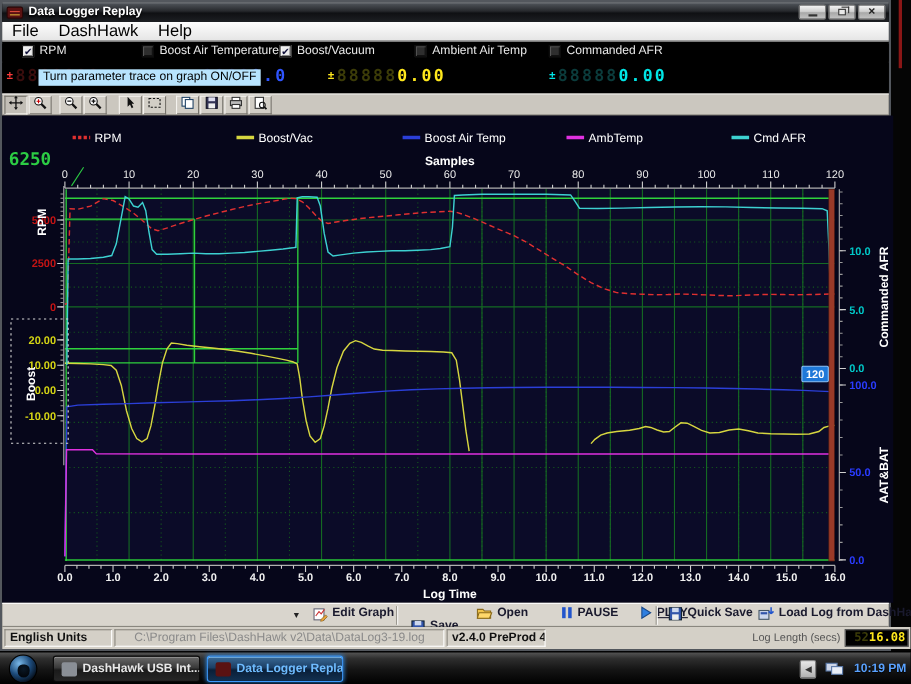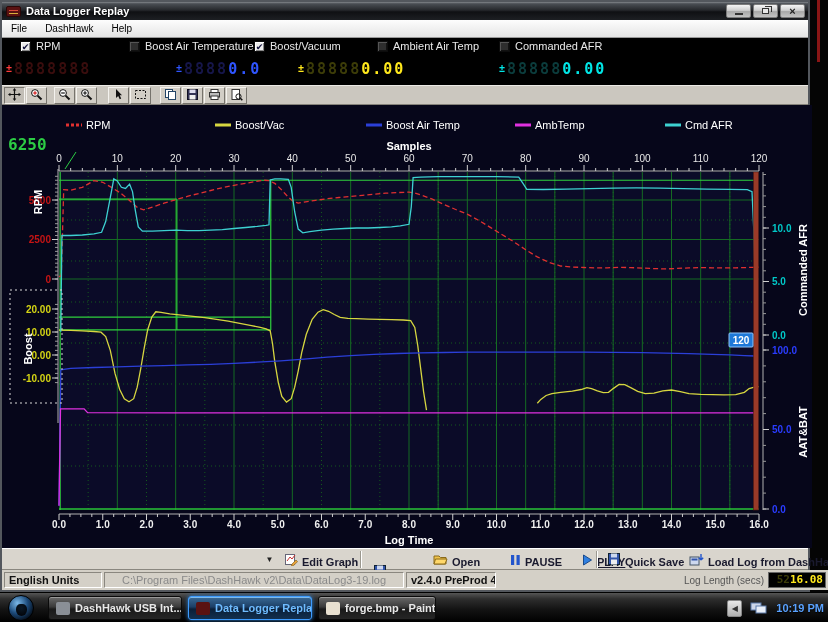--- a/index.html
+++ b/index.html
@@ -18,21 +18,21 @@
   .win-btns{position:absolute;right:3px;top:2px;display:flex;gap:2px;}
   .wbtn{width:25px;height:14px;border:1px solid #7c7c7c;border-radius:2px;
     background:linear-gradient(#f5f5f5,#cfcfcf 45%,#a8a8a8 55%,#c4c4c4);
     display:flex;align-items:center;justify-content:center;font-size:9px;color:#222;line-height:1;}
   .glyph-min{width:8px;height:2px;background:#333;margin-top:6px;}
   .glyph-restore{width:7px;height:6px;border:1px solid #333;position:relative;background:#e8e8e8;}
   .glyph-restore::before{content:"";position:absolute;left:2px;top:-3px;width:6px;height:5px;border:1px solid #333;border-bottom:none;border-left:none;}
   .glyph-close{font-weight:bold;font-size:11px;color:#222;}
   .menubar{position:absolute;left:0;top:18px;width:806px;height:18px;
     background:linear-gradient(#fdfdfd,#e5e5e5);border-bottom:1px solid #9a9a9a;display:flex;align-items:center;}
-  .menu-item{font-size:10px;color:#000;padding:2px 9px;}
+  .menu-item{font-size:15px;color:#000;padding:2px 9px;}
   
   .param-row{position:absolute;left:0;top:38px;width:806px;height:16px;background:#000;}
   .param{position:absolute;top:0;display:flex;align-items:center;gap:5px;}
   .cb{width:11px;height:11px;border:1px solid #0c0c0c;background:#2e2e2e;box-shadow:inset 1px 1px 0 #555,inset -1px -1px 0 #111;
       font-size:9px;line-height:10px;text-align:center;color:#10103a;}
   .cb.checked{background:#ececec;box-shadow:inset 1px 1px 0 #fff,inset -1px -1px 0 #888;}
   .param span.lbl{color:#e8e8e8;font-size:11px;}
   
   .lcd-row{position:absolute;left:0;top:55px;width:806px;height:26px;background:#000;}
   .lcd{position:absolute;top:0;height:24px;font-family:"DejaVu Sans Mono",monospace;font-weight:bold;font-size:15px;letter-spacing:2px;line-height:24px;white-space:nowrap;}
@@ -49,21 +49,21 @@
     border-top:1px solid #eceae6;border-bottom:1px solid #85827a;}
   .gbtn{position:absolute;top:1px;width:21px;height:17px;background:#d2cec6;
     border-top:1px solid #f4f2ee;border-left:1px solid #f4f2ee;border-right:1px solid #76736c;border-bottom:1px solid #76736c;
     display:flex;align-items:center;justify-content:center;}
   .gbtn.pressed{background:#c2beb6;border-top:1px solid #76736c;border-left:1px solid #76736c;border-right:1px solid #f4f2ee;border-bottom:1px solid #f4f2ee;}
   
   #chart-svg{position:absolute;left:0;top:103px;background:#06061a;}
   
   .btoolbar{position:absolute;left:0;top:546px;width:806px;height:22px;background:#d9d5cd;
     border-top:1px solid #fff;border-bottom:1px solid #8a877f;}
-  .bbtn{position:absolute;top:1px;height:19px;display:flex;align-items:flex-end;gap:4px;padding:0 4px;
+  .bbtn{position:absolute;top:1px;height:19px;display:flex;align-items:flex-start;gap:4px;padding:0 4px;
     border:1px solid transparent;border-radius:2px;font-size:11px;font-weight:bold;color:#1a1a2e;white-space:nowrap;}
   .bsep{position:absolute;top:2px;width:2px;height:17px;border-left:1px solid #9b988f;border-right:1px solid #fff;}
   .ddbtn{position:absolute;top:3px;width:13px;height:15px;font-size:8px;color:#222;text-align:center;line-height:15px;}
   
   .statusbar{position:absolute;left:0;top:568px;width:826px;height:20px;background:#d4d0c7;display:flex;align-items:center;}
   .scell{height:16px;margin-left:2px;border:1px solid;border-color:#8a877f #fff #fff #8a877f;
     font-size:11px;line-height:14px;padding:0 4px;white-space:nowrap;overflow:hidden;}
   .scell.bold{font-weight:bold;color:#111;}
   .scell.gray{color:#8a8a8a;text-align:center;}
   .slabel{font-size:10px;color:#555;margin-left:auto;padding-right:4px;}
@@ -134,20 +134,21 @@
           <span class="cb"></span>
           <span class="lbl">Ambient Air Temp</span>
         </div>
         <div class="param" style="left: 497px;">
           <span class="cb"></span>
           <span class="lbl">Commanded AFR</span>
         </div>
       </div>
 
     <div class="lcd-row" id="lcdrow">
+      <div class="tooltip">Turn parameter trace on graph ON/OFF</div>
     <div class="lcd lcd-red" style="left: 4px;"><span class="pm">±</span><span class="dim">8888888</span><span class="val"></span></div>
         <div class="lcd lcd-blue" style="left: 174px;"><span class="pm">±</span><span class="dim">8888</span><span class="val">0.0</span></div>
         <div class="lcd lcd-yellow" style="left: 296px;"><span class="pm">±</span><span class="dim">88888</span><span class="val">0.00</span></div>
         <div class="lcd lcd-cyan" style="left: 497px;"><span class="pm">±</span><span class="dim">88888</span><span class="val">0.00</span></div>
       </div>
 
     <div class="gtoolbar" id="gtoolbar">
         <div class="gbtn pressed" style="left: 2px;">
           <span><svg width="13" height="13" viewBox="0 0 13 13">
               <path d="M6.5 2v9M2 6.5h9" stroke="#111" stroke-width="1.2" fill="none"></path>
@@ -629,18 +630,14 @@
       <span class="clock">10:19 PM</span>
     </div>
   <div class="task" style="left: 48px; width: 134px;">
         <span class="ticon" style="background: rgb(138, 143, 150);"></span>
         <span>DashHawk USB Int...</span>
       </div>
       <div class="task active" style="left: 188px; width: 124px;">
         <span class="ticon" style="background: rgb(90, 18, 18);"></span>
         <span>Data Logger Replay</span>
       </div>
-      <div class="task" style="left: 318px; width: 118px;">
-        <span class="ticon" style="background: rgb(232, 224, 208);"></span>
-        <span>forge.bmp - Paint</span>
-      </div>
     </div>
 </div>
 
 </body></html>

